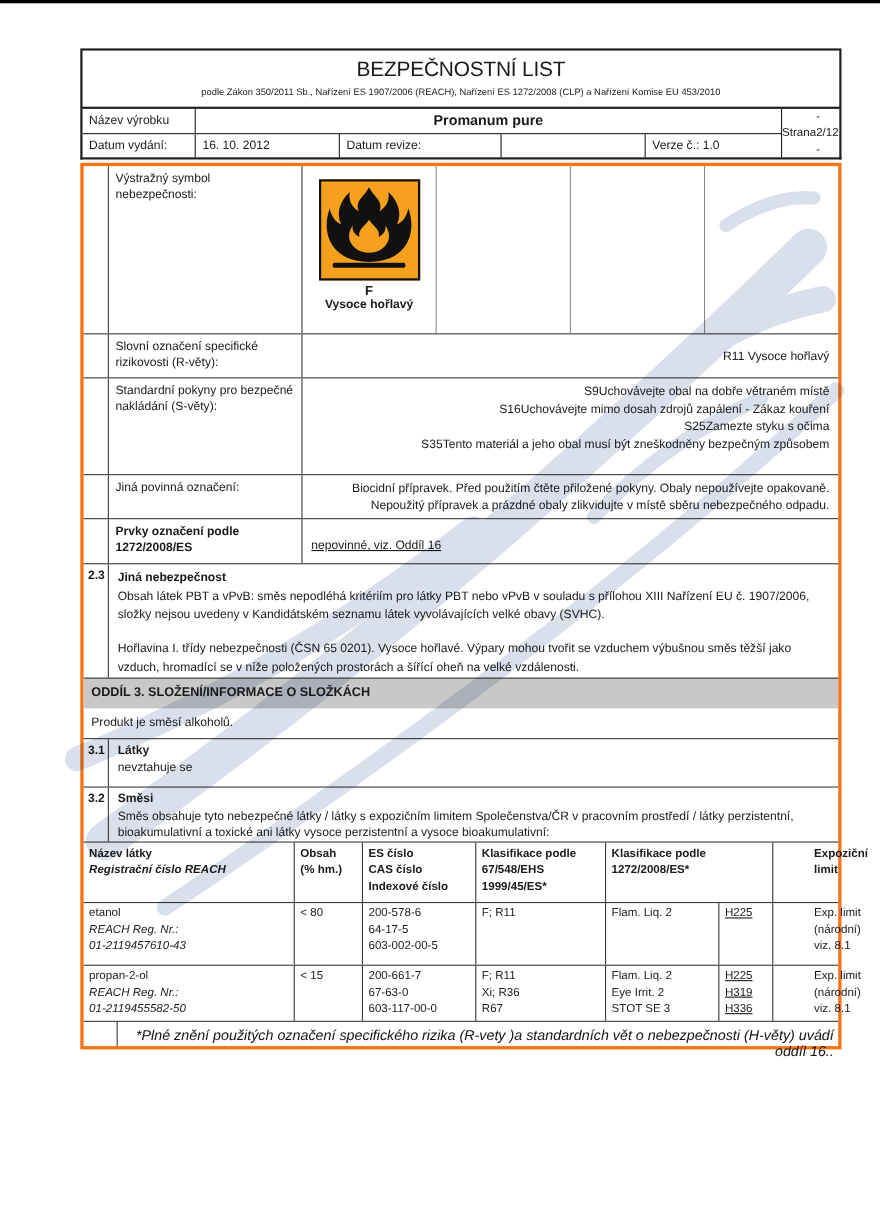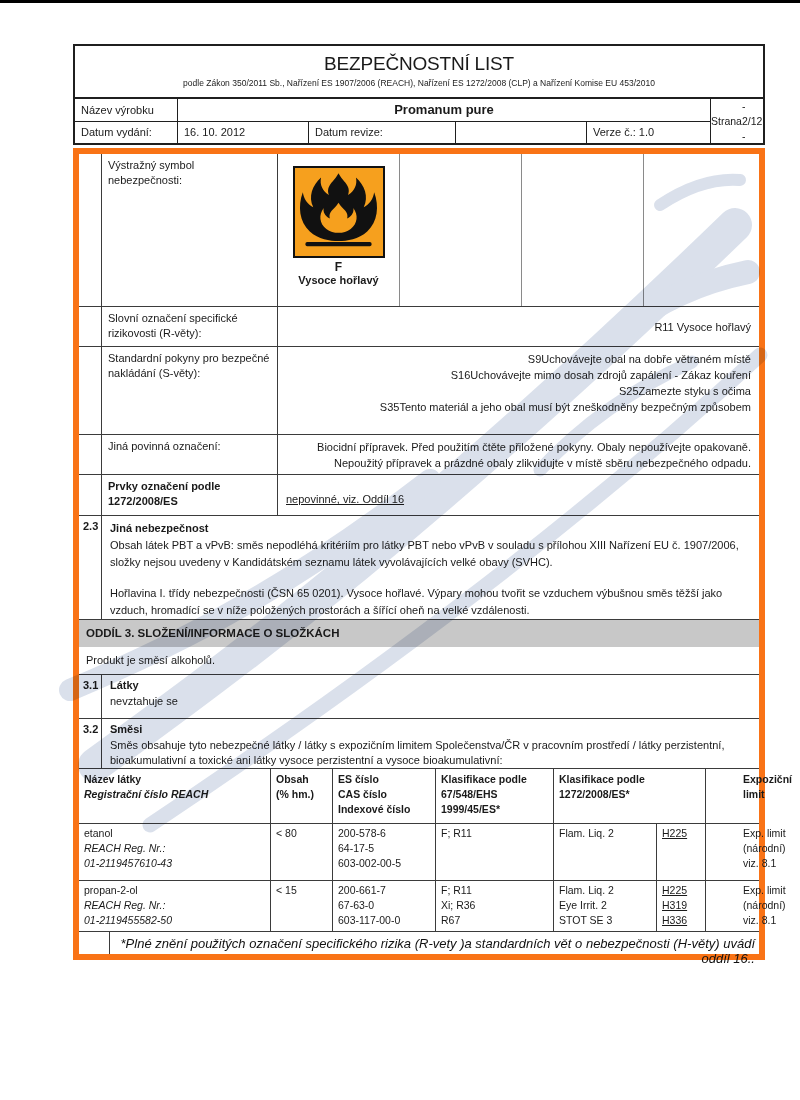--- a/index.html
+++ b/index.html
@@ -20,21 +20,21 @@
   .bR{border-right:1.5px solid #1f1f1f;height:100%;display:flex;align-items:center;}
   .w-lab{width:103px;}
   .w-d1{width:131px;}
   .w-d2{width:147px;}
   .w-d3{width:131px;}
   .prod{flex:1;text-align:center;font-weight:bold;font-size:13px;}
   .hright{width:52px;border-left:1.5px solid #1f1f1f;display:flex;flex-direction:row;
           align-items:center;justify-content:center;font-size:10.5px;line-height:15px;}
 
   
-  .docbody{border:6px solid #f97316;margin-top:3px;box-sizing:content-box;font-size:11px;}
+  .docbody{border:3px solid #f97316;margin-top:3px;box-sizing:content-box;font-size:11px;}
   .row{display:flex;}
   .bt{border-top:1px solid #3b3b3b;}
   .num{width:23px;border-right:1px solid #3b3b3b;box-sizing:border-box;
        font-weight:bold;padding:4px 0 0 4px;flex:none;}
   .lbl{width:176px;border-right:1px solid #3b3b3b;box-sizing:border-box;
        padding:4px 6px;line-height:15px;flex:none;}
   .cnt{flex:1;box-sizing:border-box;}
   .bold{font-weight:bold;}
   .it{font-style:italic;}
 

